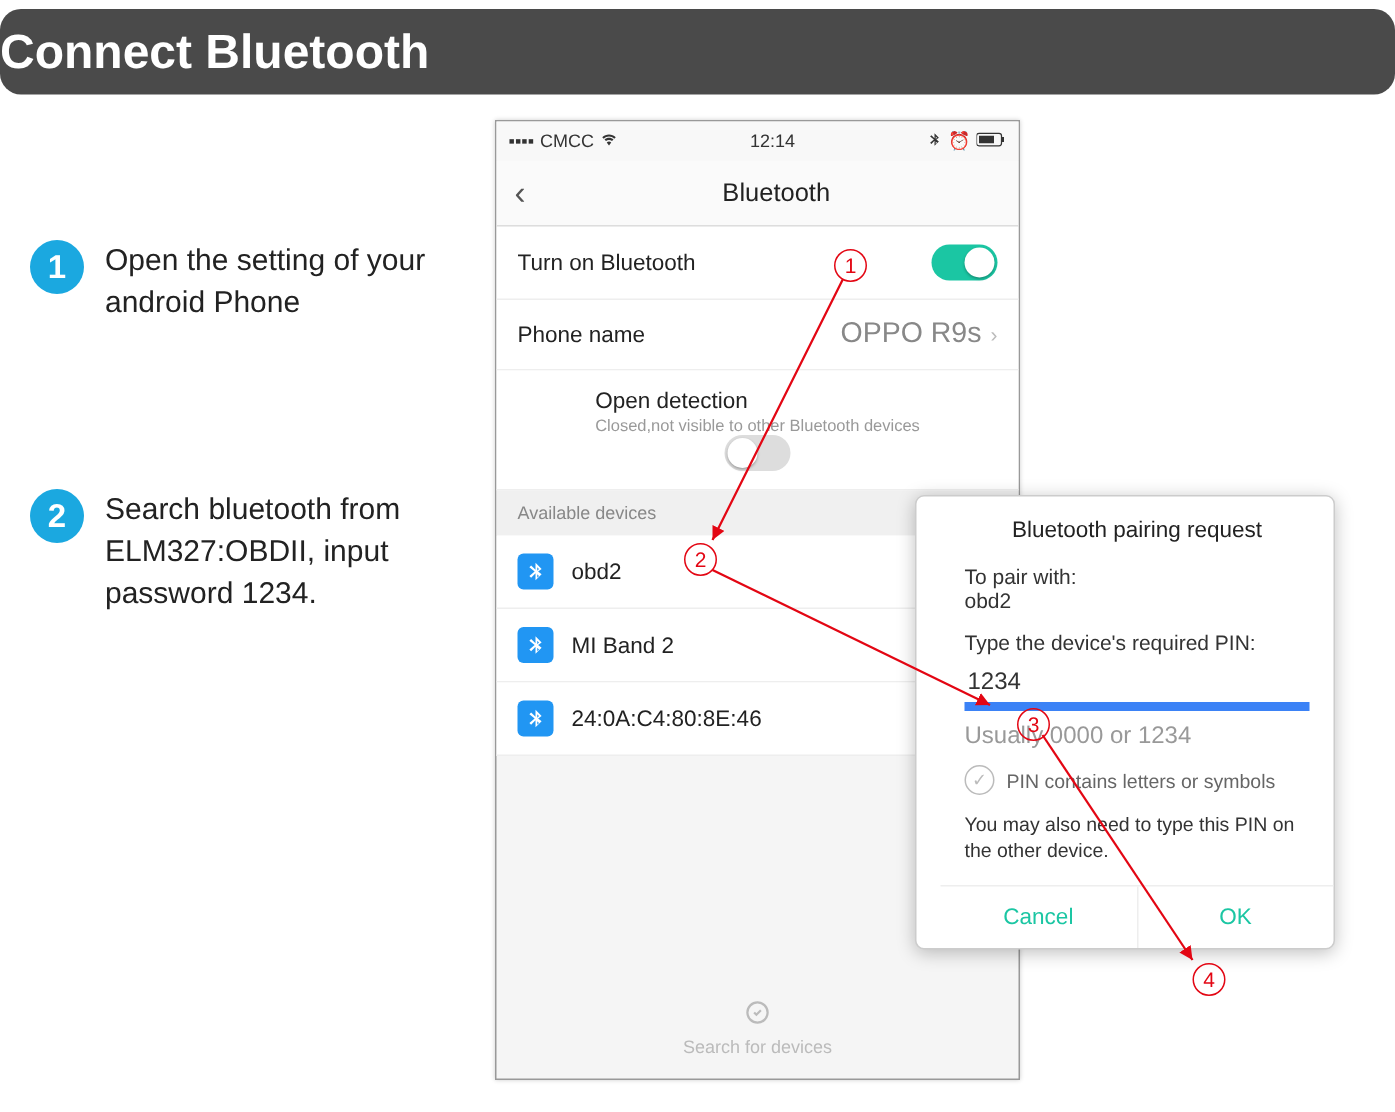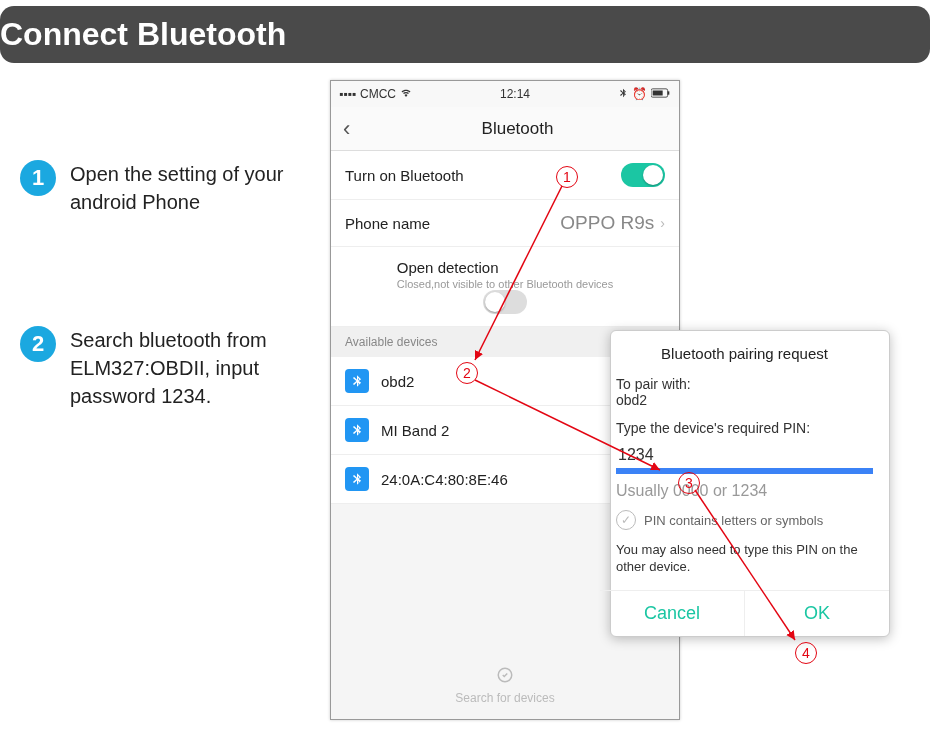--- a/index.html
+++ b/index.html
@@ -150,41 +150,41 @@
 
 .dialog {
   position: absolute;
   left: 610px;
   top: 330px;
   width: 280px;
   background: #fff;
   border: 1px solid #ccc;
   border-radius: 6px;
   box-shadow: 0 2px 12px rgba(0,0,0,0.25);
-  padding: 14px 16px 0 5px;
+  padding: 14px 16px 0 32px;
   font-size: 14px;
   color: #333;
 }
 .dialog .dlg-title { text-align: center; font-size: 15px; margin-bottom: 14px; color: #222; }
 .dialog .pin-field {
   border-bottom: 6px solid #3b82f6;
   padding: 4px 2px;
   font-size: 16px;
   margin: 6px 0 8px 0;
 }
 .dialog .hint { font-size: 16px; color: #999; margin-bottom: 10px; }
 .dialog .chk-row { display: flex; align-items: center; gap: 8px; font-size: 13px; color: #666; margin-bottom: 12px; }
 .dialog .chk {
   width: 20px; height: 20px; border-radius: 50%; border: 1px solid #bbb;
   display: flex; align-items: center; justify-content: center; color: #bbb; font-size: 12px;
 }
 .dialog .note { font-size: 13px; color: #333; line-height: 1.3; margin-bottom: 14px; }
 .dialog .dlg-buttons { display: flex; border-top: 1px solid #eee; margin: 0 -16px; }
 .dialog .dlg-btn {
-  flex: 1; text-align: center; padding: 12px 0; color: #1bc6a3; font-size: 18px;
+  flex: 1; text-align: center; padding: 12px 0; color: #1bc6a3; font-size: 15px;
 }
 .dialog .dlg-btn + .dlg-btn { border-left: 1px solid #eee; }
 
 
 .marker {
   position: absolute;
   width: 22px; height: 22px;
   border: 1.5px solid #e30613;
   color: #e30613;
   border-radius: 50%;

